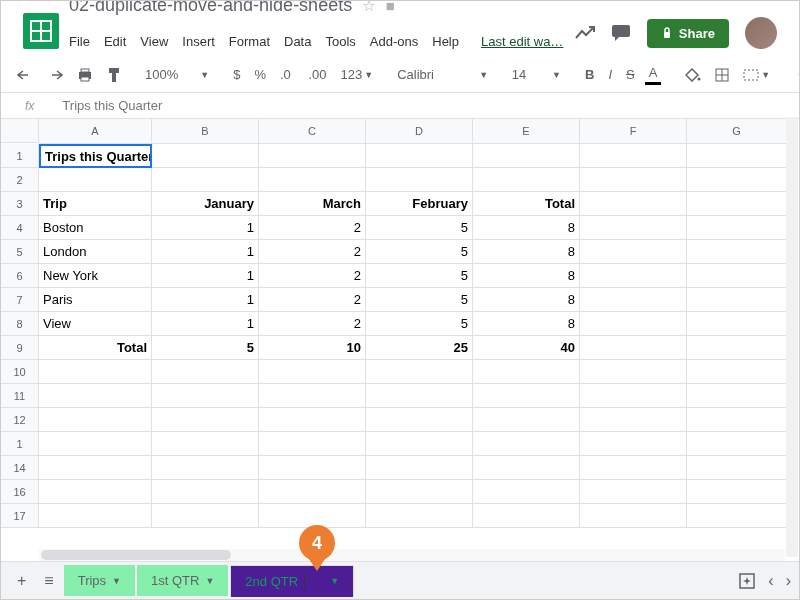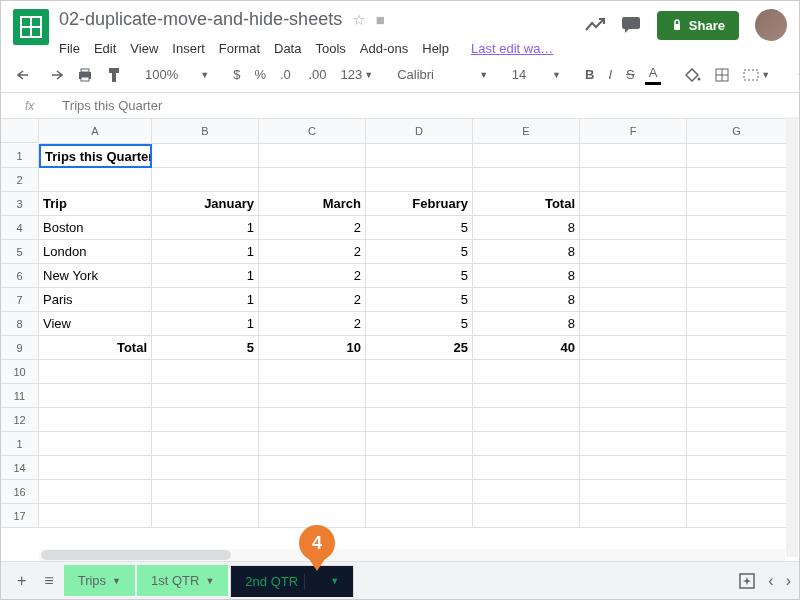--- a/index.html
+++ b/index.html
@@ -1,26 +1,26 @@
 <!DOCTYPE html>
 <html><head>
 <meta charset="utf-8">
 <style>
 * { box-sizing: border-box; margin: 0; padding: 0; }
 body { font-family: Arial, sans-serif; width: 800px; height: 600px; background: #fff; overflow: hidden; position: relative; border: 1px solid #ccc; }
-.header { display: flex; align-items: flex-start; padding: 8px 12px; height: 56px; }
+.header { display: flex; align-items: flex-end; padding: 8px 22px; height: 56px; }
 .logo { width: 36px; height: 36px; background: #0f9d58; display: flex; align-items: center; justify-content: center; border-radius: 2px; margin-right: 10px; position: relative; }
 .logo-inner { width: 22px; height: 22px; background: #fff; display: grid; grid-template: 1fr 1fr / 1fr 1fr; gap: 2px; padding: 2px; }
 .logo-inner div { background: #0f9d58; }
 .title-area { flex: 1; }
 .doc-title { font-size: 18px; color: #5f6368; display: flex; align-items: center; gap: 10px; }
 .star-icon, .folder-icon { color: #b0b0b0; font-size: 15px; }
-.menu-bar { display: flex; gap: 14px; font-size: 13px; color: #333; margin-top: 11px; align-items: center; }
+.menu-bar { display: flex; gap: 14px; font-size: 13px; color: #333; margin-top: 18px; align-items: center; }
 .menu-item { cursor: pointer; }
-.last-edit { color: #8b5cf6; text-decoration: underline; font-size: 13px; margin-left: 8px; }
+.last-edit { color: #14532d; text-decoration: underline; font-size: 13px; margin-left: 8px; }
 .header-right { display: flex; align-items: center; gap: 16px; }
 .trend-icon, .comment-icon { color: #5f6368; font-size: 18px; }
 .share-btn { background: #2e7d32; color: #fff; border: none; padding: 7px 14px; border-radius: 4px; font-size: 13px; font-weight: bold; display: flex; align-items: center; gap: 6px; cursor: pointer; }
 .avatar { width: 32px; height: 32px; border-radius: 50%; background: linear-gradient(135deg, #8d6e63, #a1887f); }
 .toolbar { display: flex; align-items: center; padding: 4px 12px; border-bottom: 1px solid #e0e0e0; height: 36px; gap: 6px; font-size: 13px; color: #5f6368; }
 .tb-btn { padding: 3px 4px; cursor: pointer; display: flex; align-items: center; }
 .tb-sep { width: 1px; height: 20px; background: #e0e0e0; margin: 0 4px; }
 .zoom, .font-sel, .size-sel { display: flex; align-items: center; gap: 20px; }
 .dd { font-size: 9px; margin-left: 2px; }
 .formula-bar { display: flex; align-items: center; padding: 4px 24px; border-bottom: 1px solid #e0e0e0; height: 26px; font-size: 13px; color: #777; }
@@ -30,21 +30,21 @@
 .row-h { width: 38px; background: #f8f9fa; border-right: 1px solid #e0e0e0; border-bottom: 1px solid #e0e0e0; text-align: center; font-size: 11px; color: #5f6368; line-height: 24px; }
 .row { display: flex; height: 24px; }
 .cell { border-right: 1px solid #e0e0e0; border-bottom: 1px solid #e0e0e0; padding: 0 4px; font-size: 13px; line-height: 24px; overflow: hidden; white-space: nowrap; }
 .bold { font-weight: bold; }
 .ar { text-align: right; }
 .selected { border: 2px solid #1a73e8; line-height: 22px; }
 .col-a { width: 113px; } .col-b { width: 107px; } .col-c { width: 107px; } .col-d { width: 107px; } .col-e { width: 107px; } .col-f { width: 107px; } .col-g { width: 100px; }
 .sheet-tabs { position: absolute; bottom: 0; left: 0; right: 0; height: 38px; background: #f1f3f4; border-top: 1px solid #e0e0e0; display: flex; align-items: center; padding: 0 8px; gap: 2px; }
 .tab-btn { padding: 6px 8px; color: #5f6368; cursor: pointer; font-size: 16px; }
 .sheet-tab { background: #86efac; padding: 8px 14px; font-size: 13px; color: #5f6368; cursor: pointer; display: flex; align-items: center; gap: 4px; }
-.sheet-tab.active { background: #0f172a; color: #0f9d58; font-weight: 500; border-top: 1px solid #ddd; border-left: 1px solid #ddd; border-right: 1px solid #ddd; gap: 23px; }
+.sheet-tab.active { background: #4c1d95; color: #0f9d58; font-weight: 500; border-top: 1px solid #ddd; border-left: 1px solid #ddd; border-right: 1px solid #ddd; gap: 23px; }
 .sheet-tab input { border: none; outline: none; font-size: 13px; width: 60px; color: #0f9d58; font-weight: 500; background: transparent; border-right: 1px solid #333; }
 .tabs-right { margin-left: auto; display: flex; gap: 12px; color: #5f6368; }
 .callout { position: absolute; left: 298px; bottom: 28px; width: 36px; height: 46px; pointer-events: none; }
 .callout-circle { width: 36px; height: 36px; background: #ed7d31; border-radius: 50%; color: #fff; font-weight: bold; font-size: 18px; display: flex; align-items: center; justify-content: center; }
 .callout-tail { width: 0; height: 0; border-left: 8px solid transparent; border-right: 8px solid transparent; border-top: 12px solid #ed7d31; margin: -2px auto 0; }
 .scrollbar-v { position: absolute; right: 1px; top: 116px; width: 12px; height: 440px; background: #f1f1f1; }
 .hscroll { position: absolute; bottom: 38px; left: 38px; right: 14px; height: 12px; background: #f8f8f8; display: flex; }
 .hthumb { width: 190px; height: 10px; background: #dadce0; border-radius: 5px; margin: 1px 0 0 2px; }
 svg { display: block; }
 </style>

